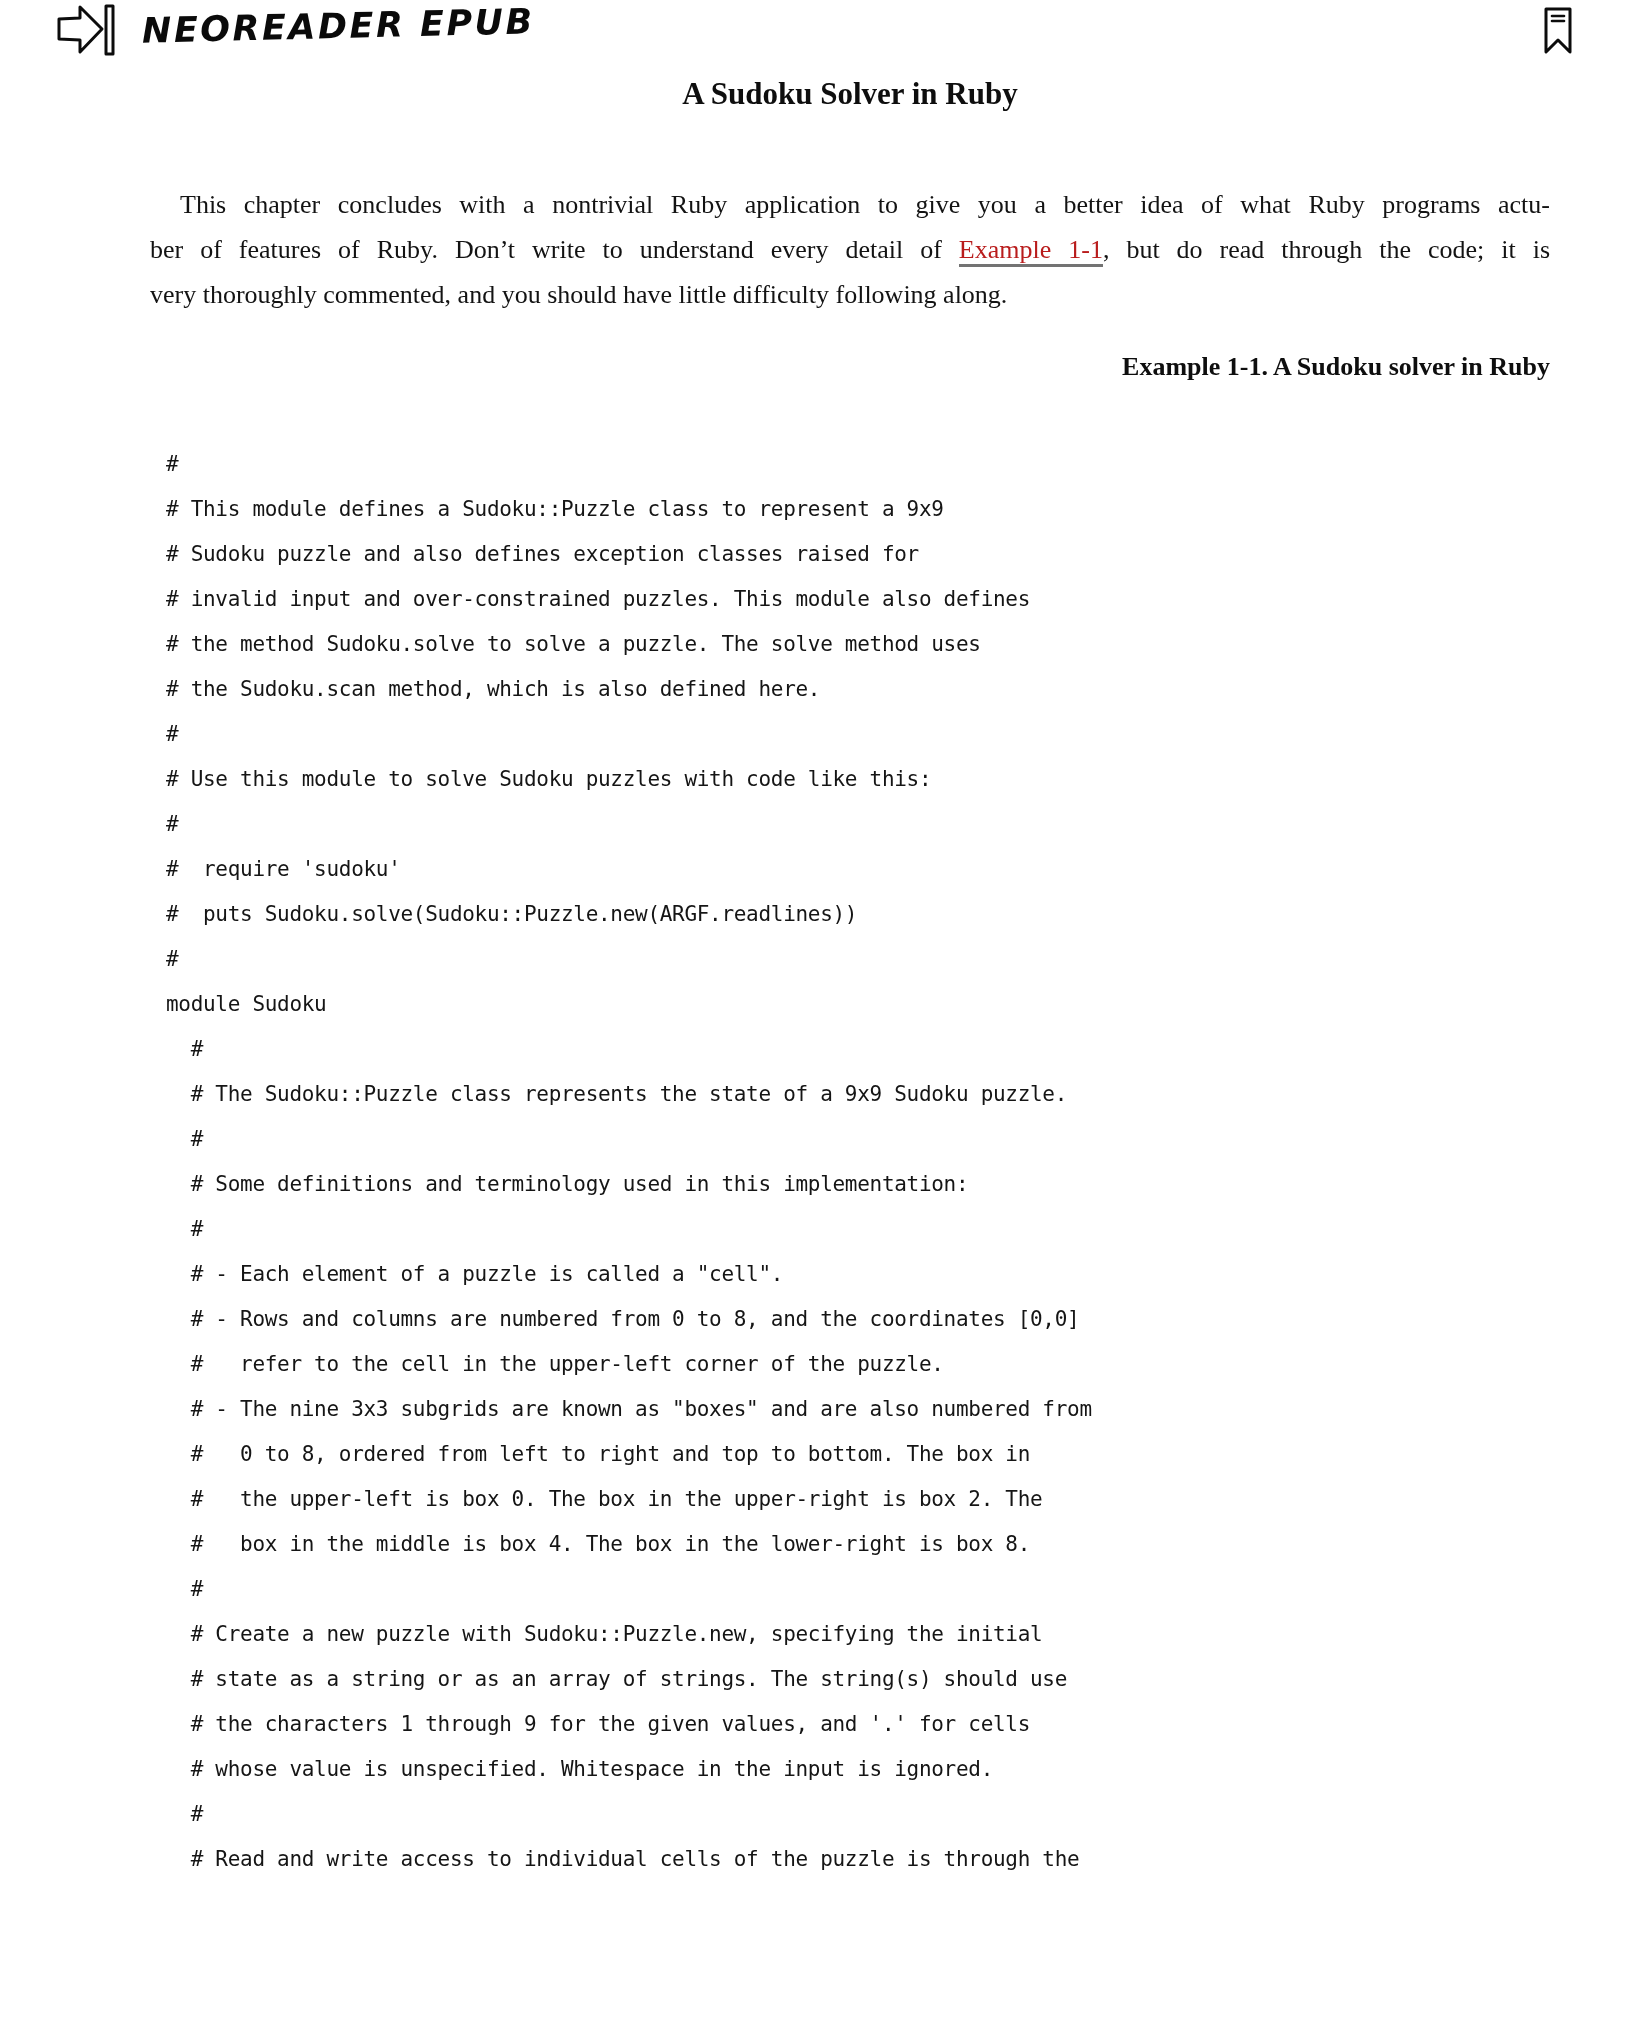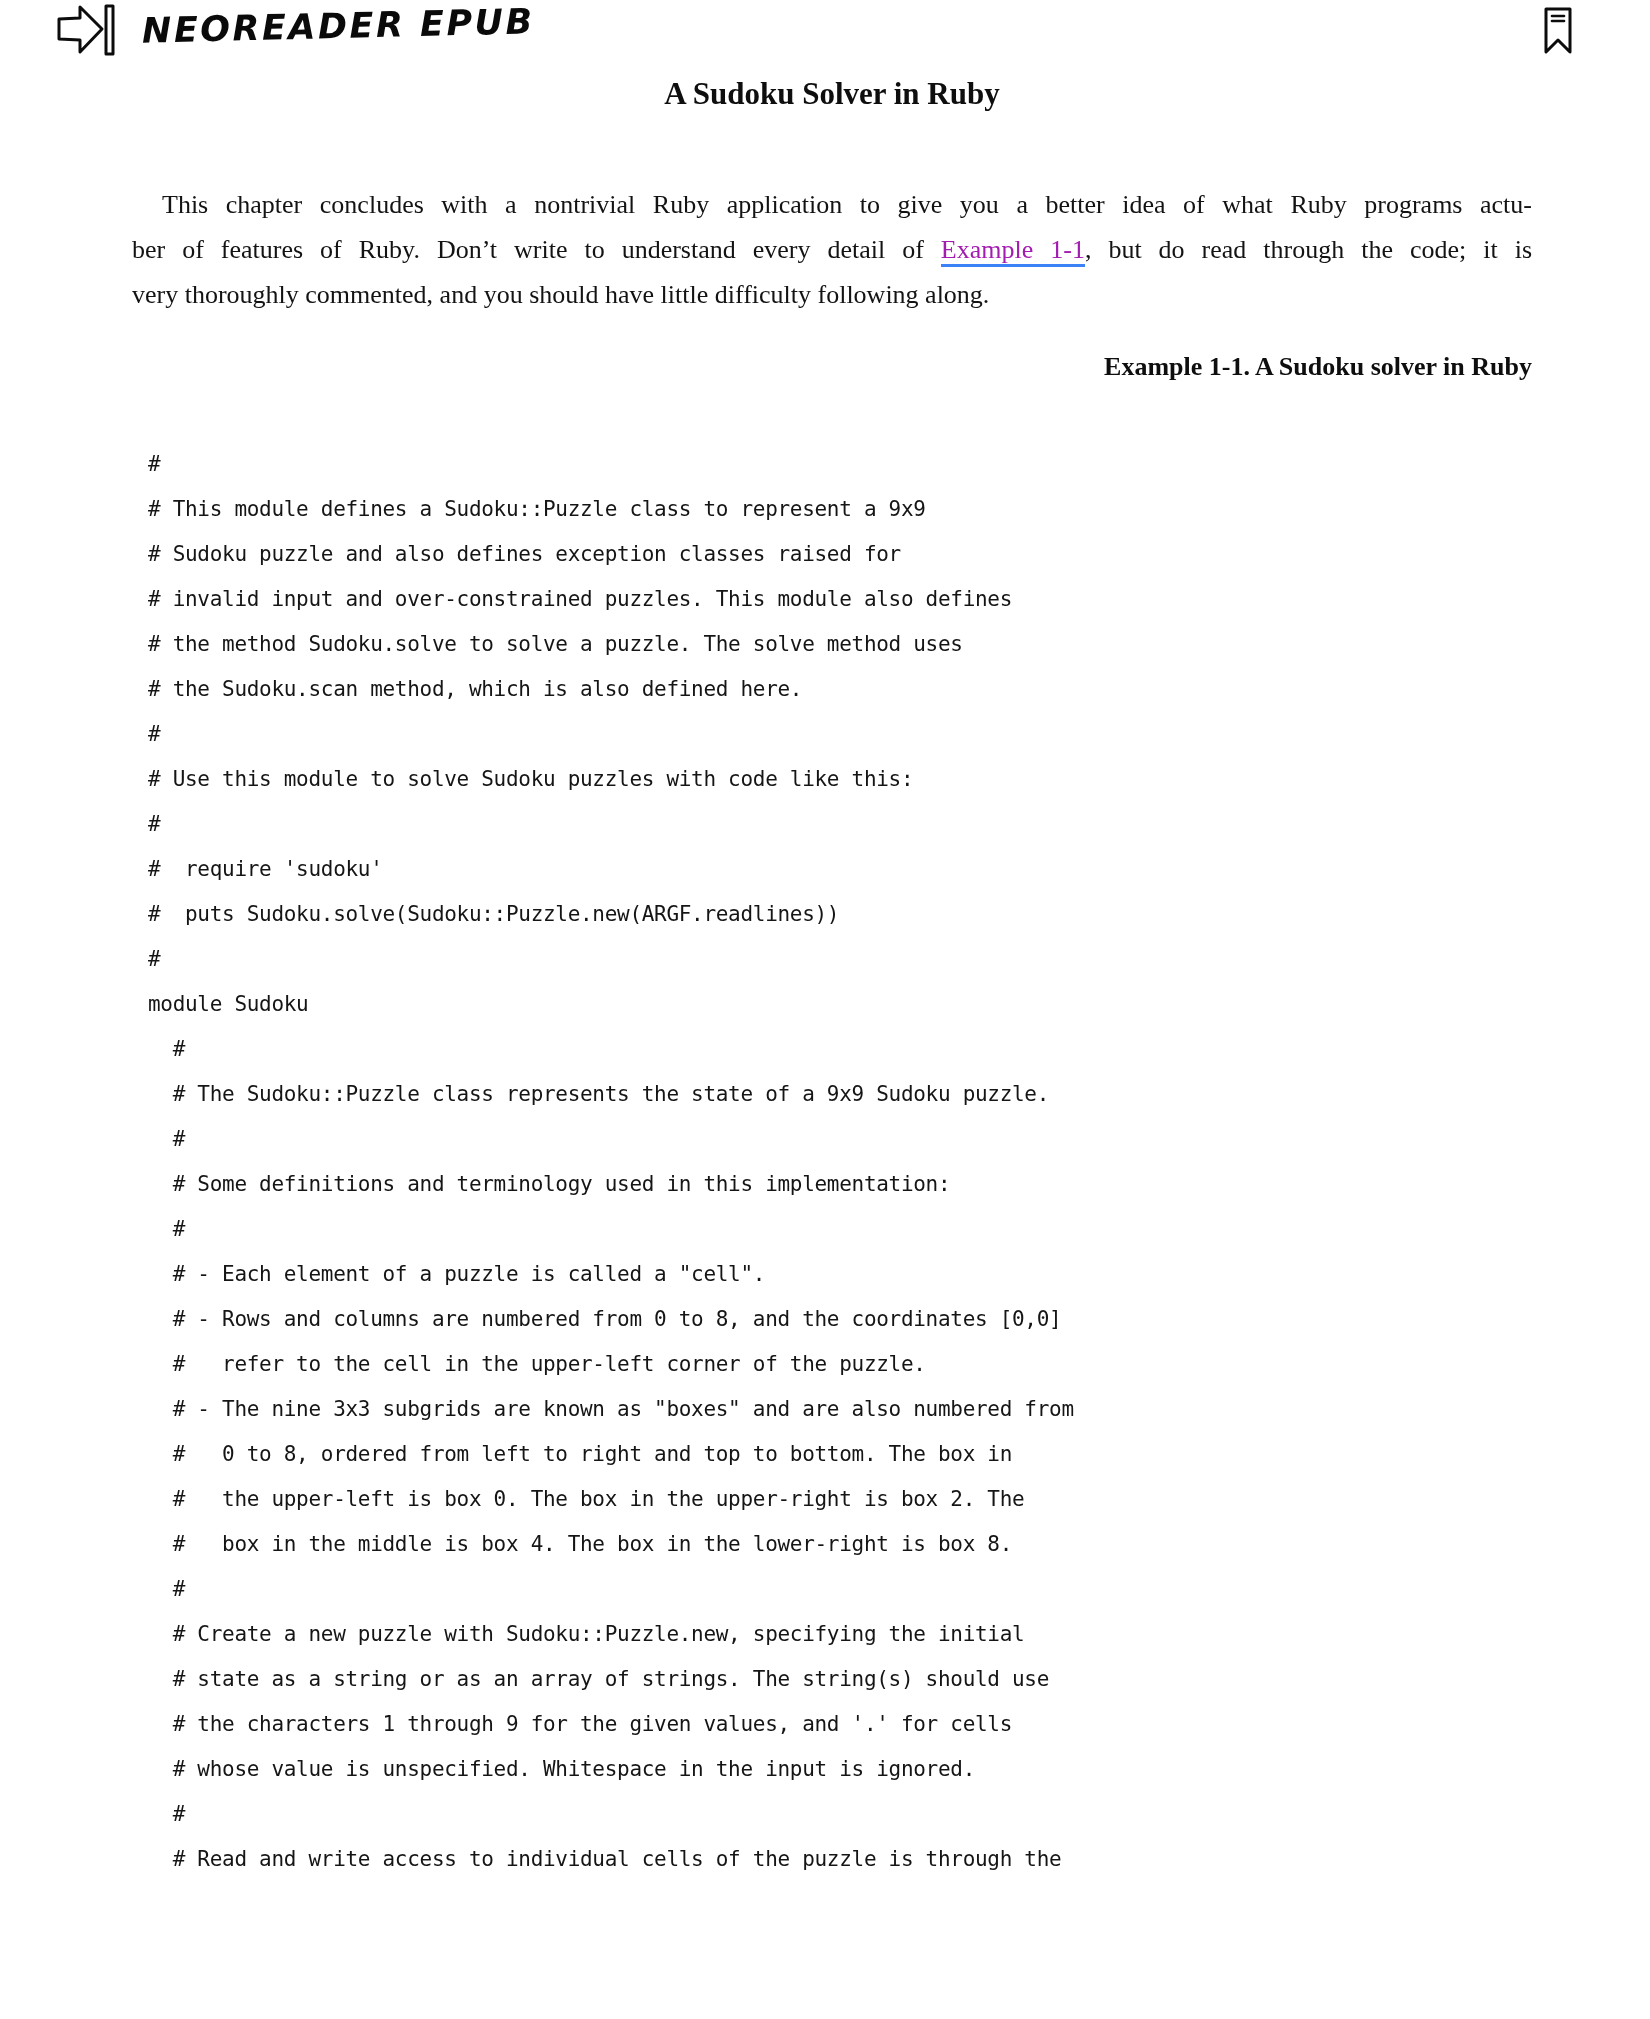--- a/index.html
+++ b/index.html
@@ -13,21 +13,21 @@
   .skip-icon { position:absolute; left:56px; top:3px; width:62px; height:54px; }
   .brand {
     position:absolute; left:142px; top:6px;
     font-family:"DejaVu Sans", sans-serif; font-weight:bold; font-style:italic;
     font-size:35px; letter-spacing:2.5px; color:#0a0a0a;
     transform:rotate(-1.4deg); white-space:nowrap;
   }
   .bookmark { position:absolute; left:1544px; top:7px; width:28px; height:47px; }
 
   
-  .content { position:absolute; left:132px; top:0; width:1400px; }
+  .content { position:absolute; left:150px; top:0; width:1400px; }
 
   h1.title {
     margin:0; padding-top:76px; text-align:center;
     font-size:31px; font-weight:700; color:#0e0e0e; line-height:36px;
   }
 
   .para { margin-top:70px; font-size:26px; color:#131313; }
   .pline { line-height:45px; height:45px; overflow:hidden; }
   .pjust { text-align:justify; text-align-last:justify; }
   .pindent { text-indent:30px; }
@@ -37,22 +37,22 @@
     position:relative; padding:0 1px; line-height:20px; cursor:pointer;
   }
   .fnref::after {
     content:""; position:absolute; left:1px; right:1px; top:28px;
     height:3px; background:#000;
   }
   .fnref .star { color:#2273e0; }
   .fnref .bk { color:#131313; }
 
   a.xlink {
-    color:#a21caf; text-decoration:none;
-    border-bottom:3px solid #3b82f6; padding-bottom:0px; cursor:pointer;
+    color:#b91c1c; text-decoration:none;
+    border-bottom:3px solid #737373; padding-bottom:0px; cursor:pointer;
   }
 
   .caption {
     margin-top:30px; text-align:right; font-weight:700;
     font-size:26px; line-height:40px; color:#0e0e0e;
   }
 
   pre.code {
     margin:55px 0 0 16px; padding:0;
     font-family:"DejaVu Sans Mono", monospace;

